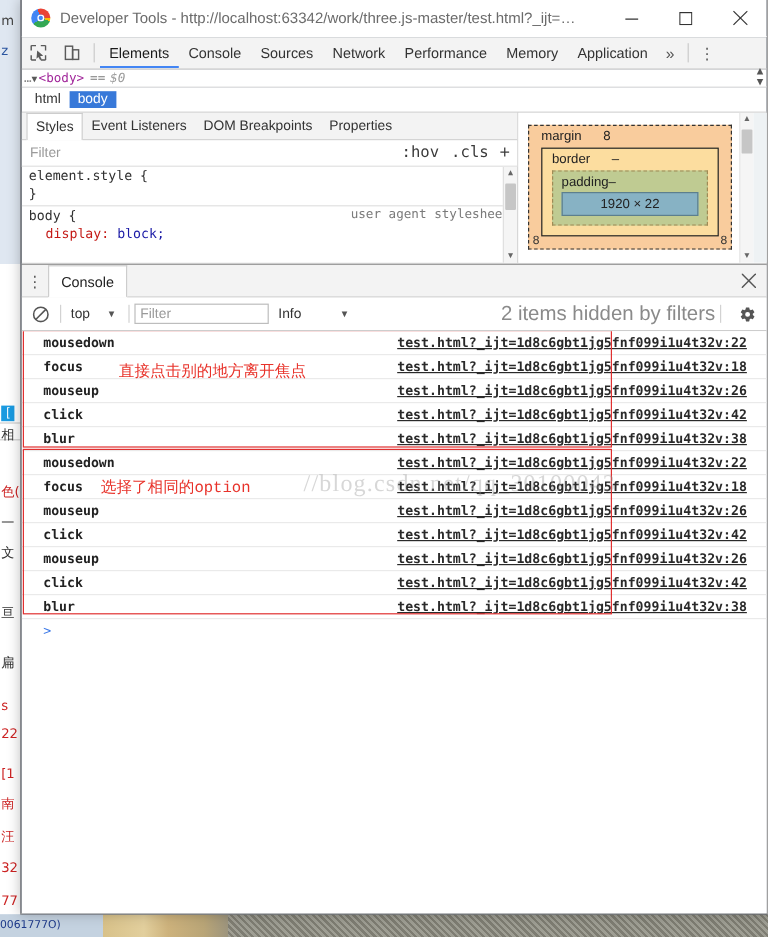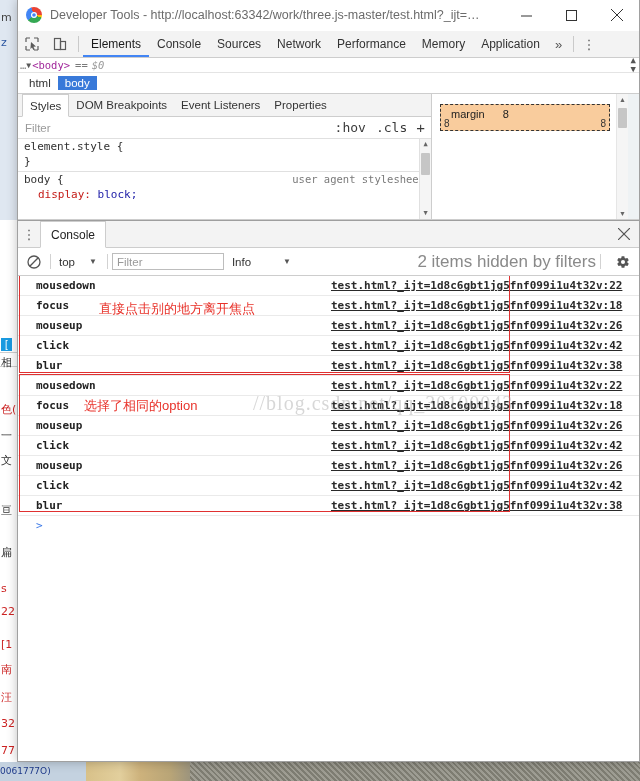--- a/index.html
+++ b/index.html
@@ -608,21 +608,21 @@
 
   
   .annot-box {
     position: absolute;
     border: 1px solid #e03030;
     pointer-events: none;
   }
   .annot-text {
     position: absolute;
     color: #e8322a;
-    font-family: Liberation Sans, sans-serif;
+    font-family: Liberation Mono, monospace;
     font-size: 13px;
     white-space: nowrap;
   }
 
   
   #watermark {
     position: absolute;
     left: 253px;
     top: 392px;
     font-family: "Liberation Serif", serif;
@@ -727,22 +727,22 @@
   <div id="crumbs">
     <div class="crumb">html</div>
     <div class="crumb selected">body</div>
   </div>
 
   <div id="elements-pane">
 
     <div id="styles-col">
       <div id="styles-tabs">
         <div class="st-tab active">Styles</div>
+        <div class="st-tab">Event Listeners</div>
         <div class="st-tab">DOM Breakpoints</div>
-        <div class="st-tab">Event Listeners</div>
         <div class="st-tab">Properties</div>
       </div>
 
       <div id="filter-row">
         <div id="filter-placeholder">Filter</div>
         <div class="filter-btn">:hov</div>
         <div class="filter-btn">.cls</div>
         <div class="plus-btn">+</div>
       </div>
 
@@ -770,20 +770,27 @@
         </div>
       </div>
     </div>
 
     <div id="boxmodel-col">
       <div id="bm-wrap">
         <div class="bm-margin">
           <span class="bm-label">margin</span><span class="bm-val">8</span>
           <span class="bm-side-l">8</span>
           <span class="bm-side-r">8</span>
+          <div class="bm-border">
+            <span class="bm-label">border</span><span class="bm-val">–</span>
+            <div class="bm-padding">
+              <span class="bm-label">padding</span><span>–</span>
+              <div class="bm-content">1920 × 22</div>
+            </div>
+          </div>
         </div>
       </div>
       <div id="bm-scroll">
         <div class="sb-arrow" style="top:0">▲</div>
         <div class="sb-thumb" style="top:14px;height:20px"></div>
         <div class="sb-arrow" style="bottom:0">▼</div>
       </div>
       <div id="bm-outer-scroll"></div>
     </div>
   </div>

